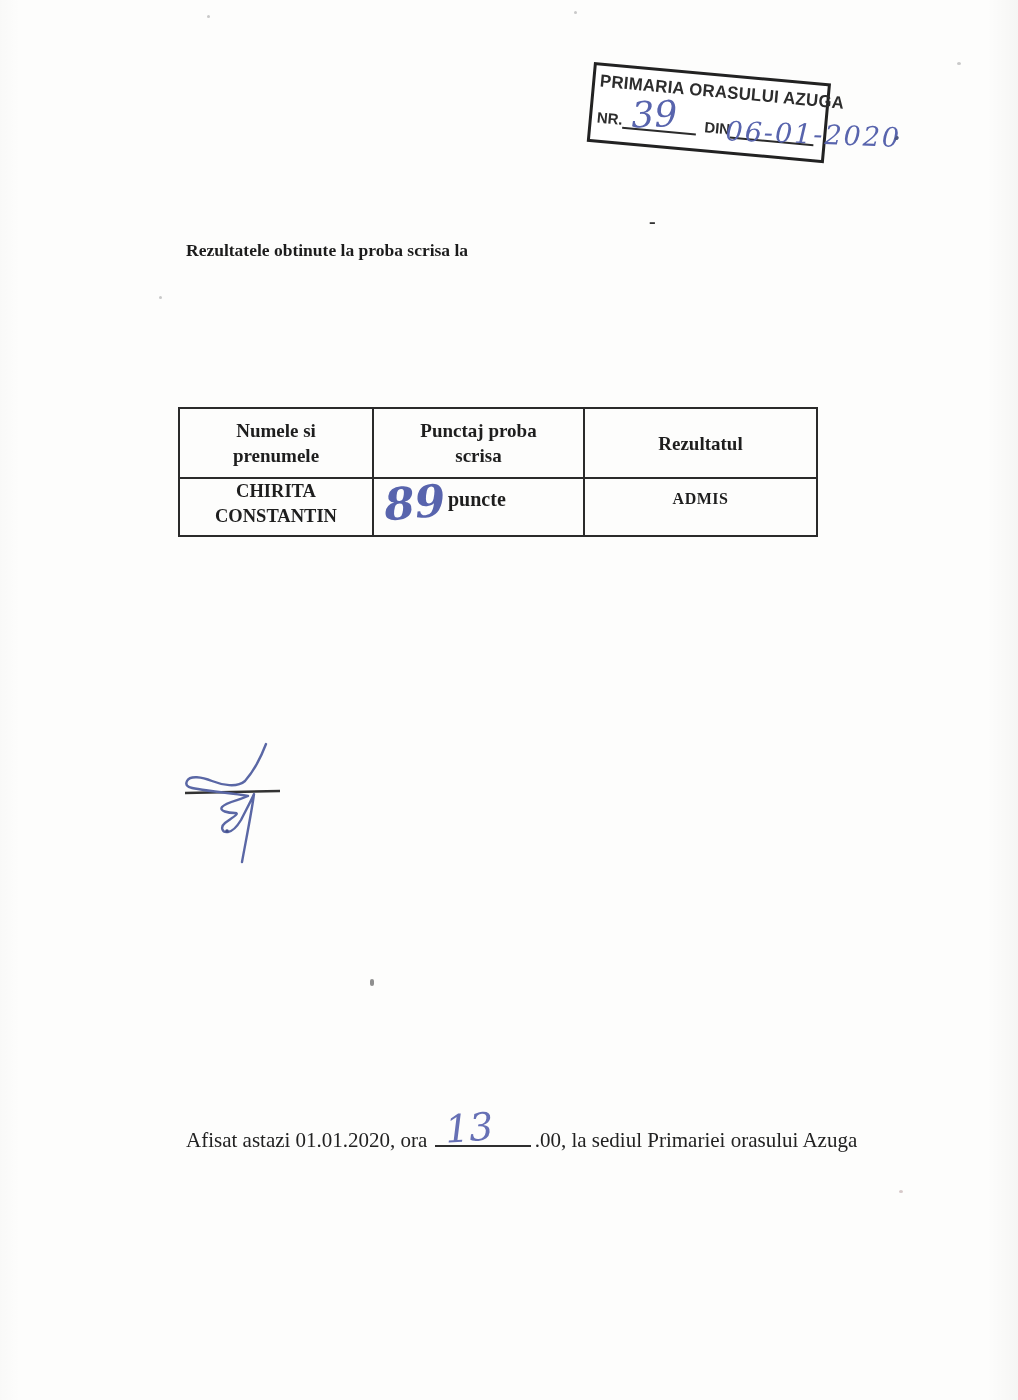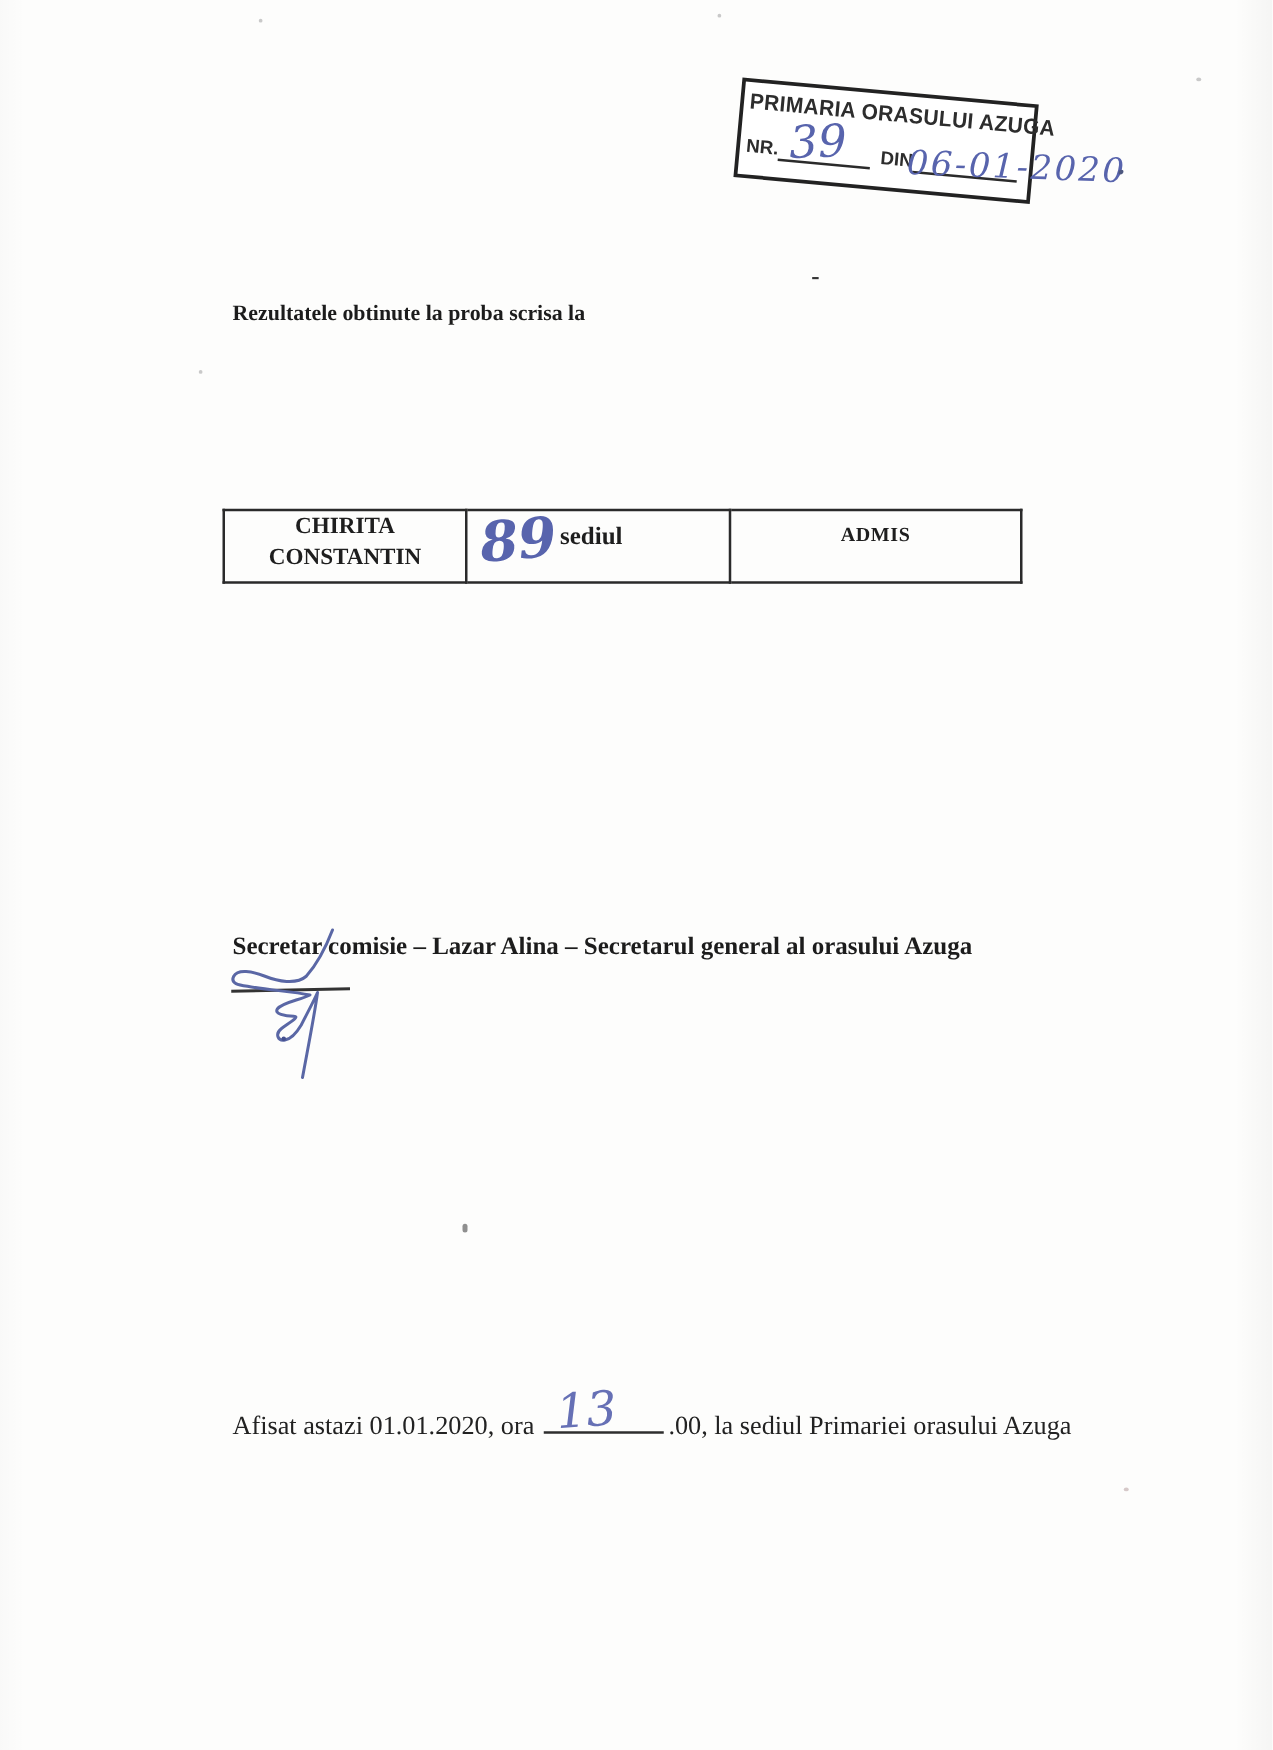--- a/index.html
+++ b/index.html
@@ -226,31 +226,35 @@
   </div>
 
   <table class="results">
     <colgroup>
         <col class="c1">
         <col class="c2">
         <col class="c3">
       </colgroup>
     <tbody>
       <tr>
+        <th>Numele si prenumele</th>
+        <th>Punctaj proba scrisa</th>
+        <th>Rezultatul</th>
+      </tr>
+      <tr>
         <td class="name-cell">CHIRITA CONSTANTIN</td>
         <td class="score-cell">
           <span class="hw hw-score">89</span>
-          <span class="score-unit">sediul</span>
+          <span class="score-unit">puncte</span>
         </td>
         <td class="result-cell">ADMIS</td>
       </tr>
     </tbody>
   </table>
 
-  <div class="secretary">Secretar comisie – Lazar Alina – Secretarul general al orasului Azuga</div>
 
   <svg class="signature" width="120" height="140" viewBox="0 0 120 140">
     <line x1="7" y1="53" x2="102" y2="51" stroke="#333333" stroke-width="2.4"></line>
     <path d="M88,4
              C83,17 75,32 67,41
              C59,48 44,45 34,41
              C24,37 12,35 9,41
              C6,47 13,48 20,49
              C35,52 55,53 70,56
              C62,60 48,62 44,67

